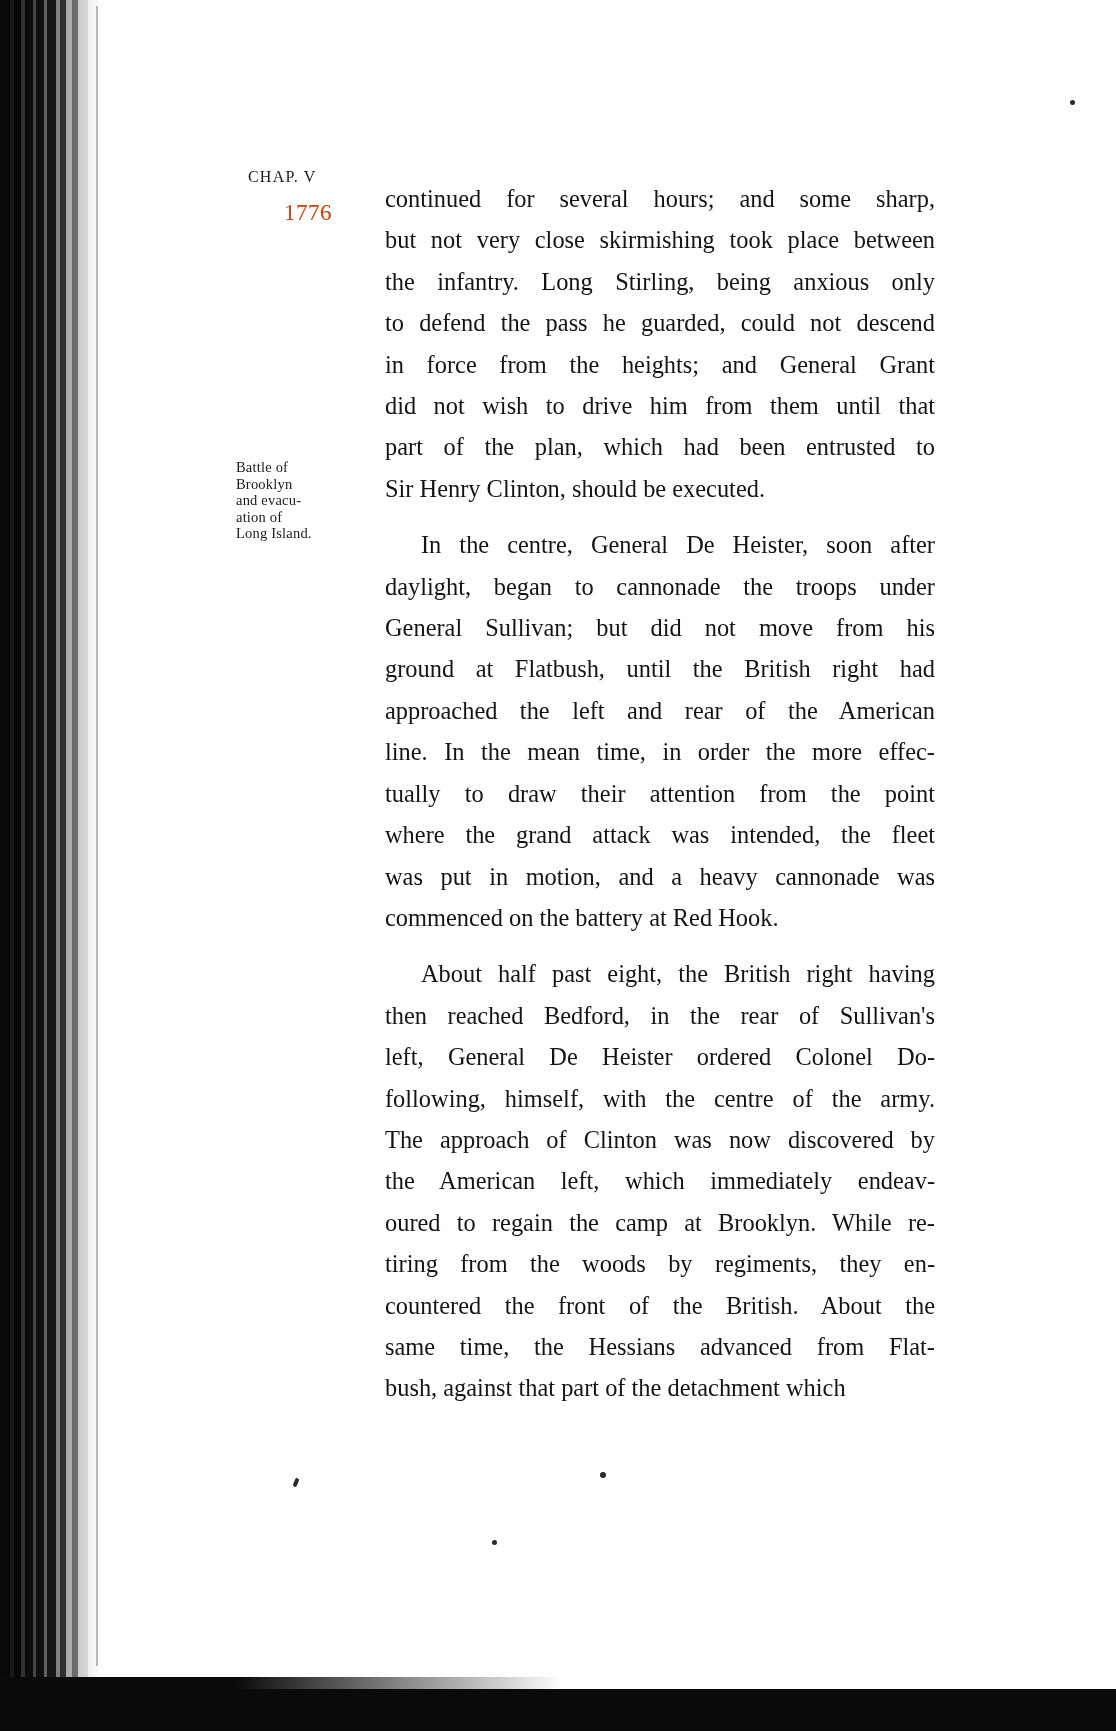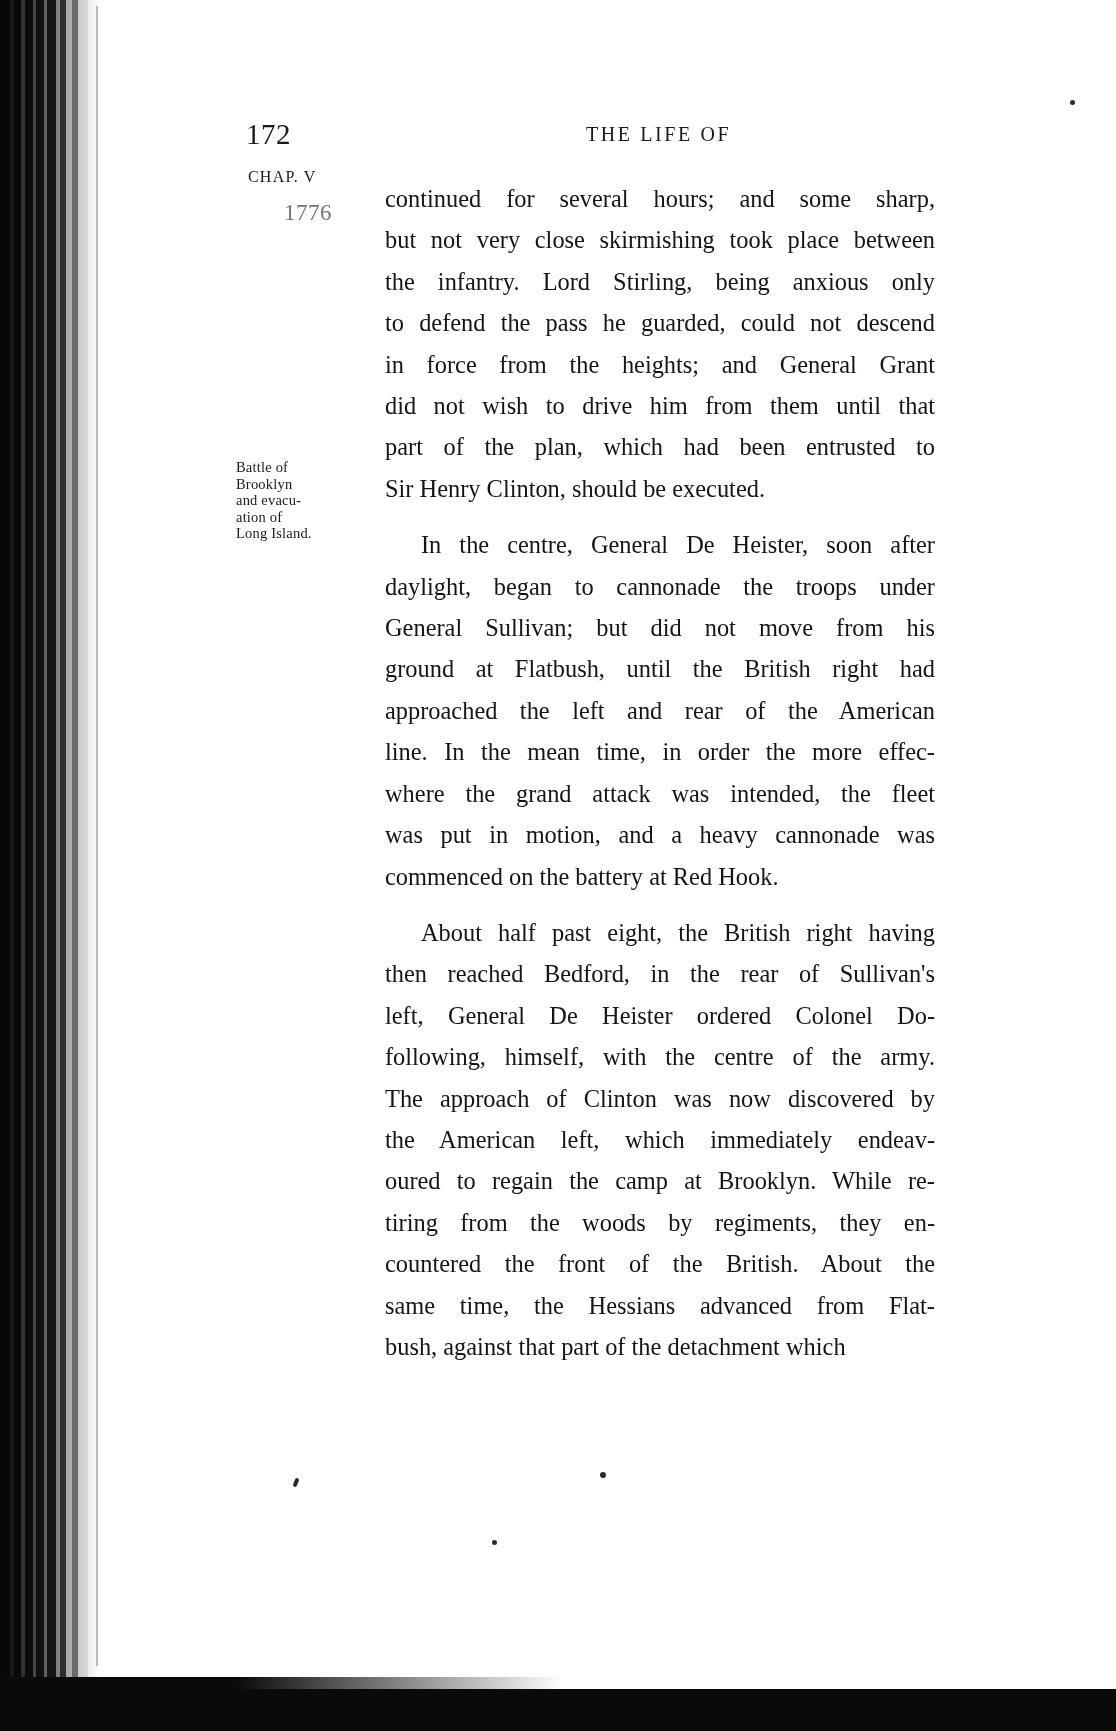--- a/index.html
+++ b/index.html
@@ -127,21 +127,21 @@
     text-align: left;
   }
   .margin-chap {
     font-size: 16px;
     letter-spacing: 1.2px;
     color: #1a1a1a;
   }
   .margin-year {
     font-size: 23px;
     letter-spacing: 0.5px;
-    color: #737373;
+    color: #c2410c;
     margin-top: 14px;
     margin-left: 36px;
   }
   .margin-note {
     position: absolute;
     left: 236px;
     top: 459px;
     width: 132px;
     font-size: 14.5px;
     line-height: 16.6px;
@@ -187,58 +187,55 @@
   <div class="scan-gutter"></div>
   <div class="scan-gutter-fade"></div>
   <div class="scan-rule"></div>
   <div class="scan-bottom"></div>
   <div class="scan-bottom-wedge"></div>
   <div class="scan-speck" style="left:1070px; top:100px; width:5px; height:5px;"></div>
   <div class="scan-speck" style="left:600px; top:1472px; width:6px; height:6px;"></div>
   <div class="scan-speck" style="left:492px; top:1540px; width:5px; height:5px;"></div>
   <div class="scan-speck" style="left:294px; top:1478px; width:4px; height:9px; border-radius:2px; transform:rotate(22deg);"></div>
 
-  <div class="header-row">
-    <div class="folio">172</div>
-    <div class="running-head">THE LIFE OF</div>
-  </div>
 
   <div class="margin-col">
     <div class="margin-chap">CHAP. V</div>
     <div class="margin-year">1776</div>
   </div>
 
   <div class="margin-note">
     <div>Battle of</div>
     <div>Brooklyn</div>
     <div>and evacu-</div>
     <div>ation of</div>
     <div>Long Island.</div>
   </div>
 
   <div class="textblock">
 
     <p>
       <span class="line just">continued for several hours; and some sharp,</span>
       <span class="line just">but not very close skirmishing took place between</span>
-      <span class="line just">the infantry.  Lord Stirling, being anxious only</span>
+      <span class="line just">the infantry.  Long Stirling, being anxious only</span>
       <span class="line just">to defend the pass he guarded, could not descend</span>
       <span class="line just">in force from the heights; and General Grant</span>
       <span class="line just">did not wish to drive him from them until that</span>
       <span class="line just">part of the plan, which had been entrusted to</span>
       <span class="line last">Sir Henry Clinton, should be executed.</span>
     </p>
 
     <p>
       <span class="line just ind">In the centre, General De Heister, soon after</span>
       <span class="line just">daylight, began to cannonade the troops under</span>
       <span class="line just">General Sullivan; but did not move from his</span>
       <span class="line just">ground at Flatbush, until the British right had</span>
       <span class="line just">approached the left and rear of the American</span>
       <span class="line just">line.  In the mean time, in order the more effec-</span>
+      <span class="line just">tually to draw their attention from the point</span>
       <span class="line just">where the grand attack was intended, the fleet</span>
       <span class="line just">was put in motion, and a heavy cannonade was</span>
       <span class="line last">commenced on the battery at Red Hook.</span>
     </p>
 
     <p>
       <span class="line just ind">About half past eight, the British right having</span>
       <span class="line just">then reached Bedford, in the rear of Sullivan's</span>
       <span class="line just">left, General De Heister ordered Colonel Do-</span>
       <span class="line just">following, himself, with the centre of the army.</span>

